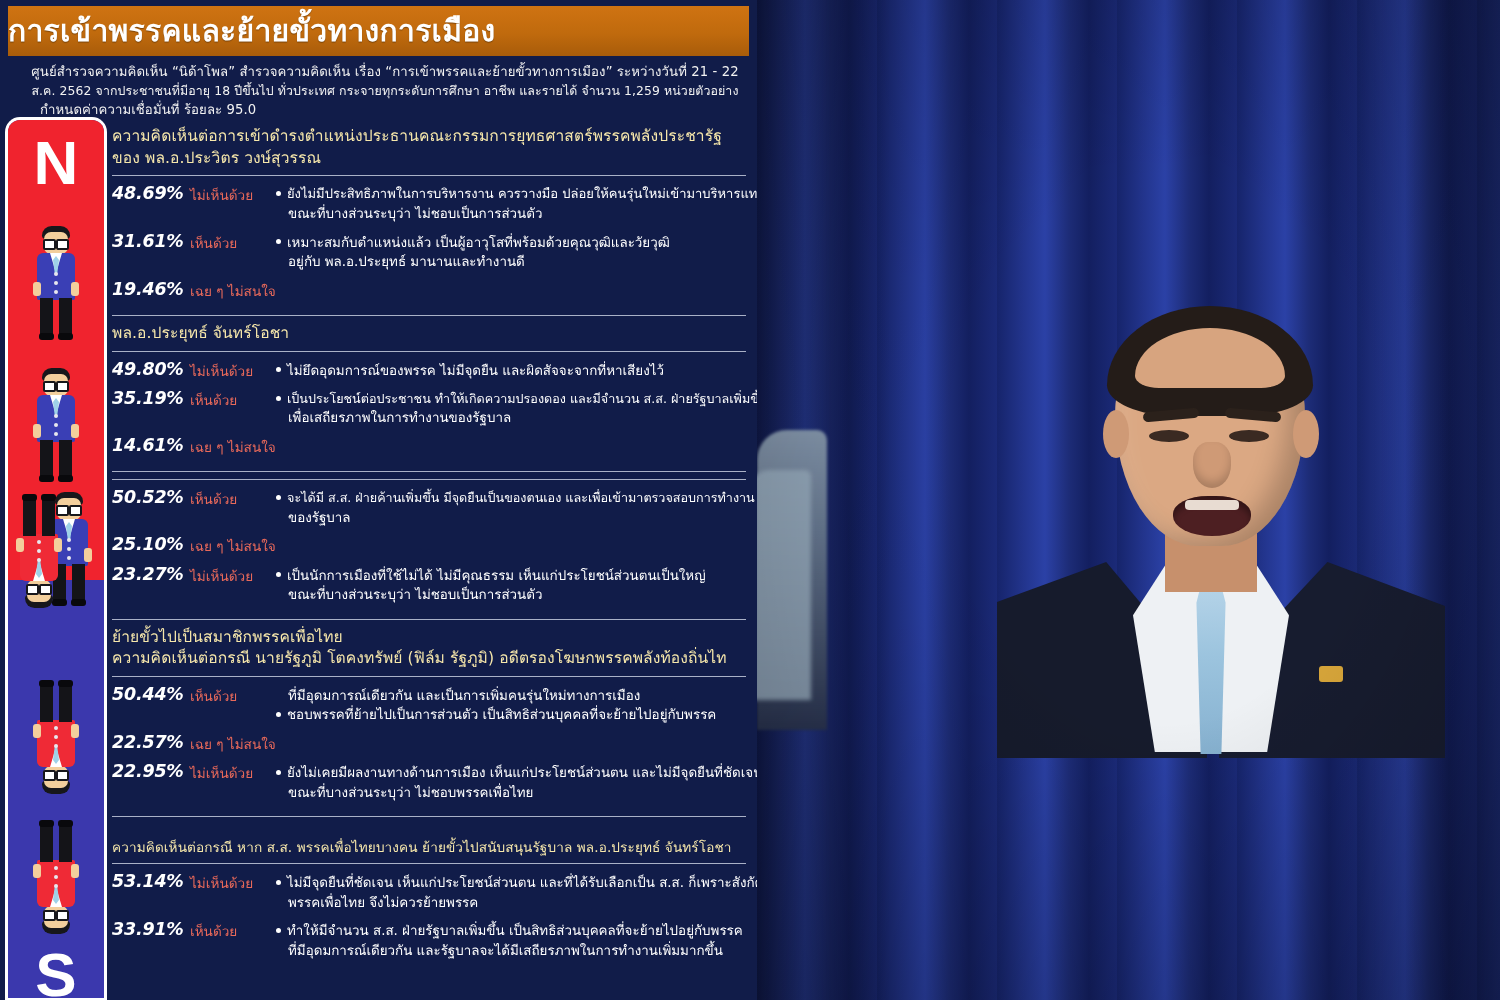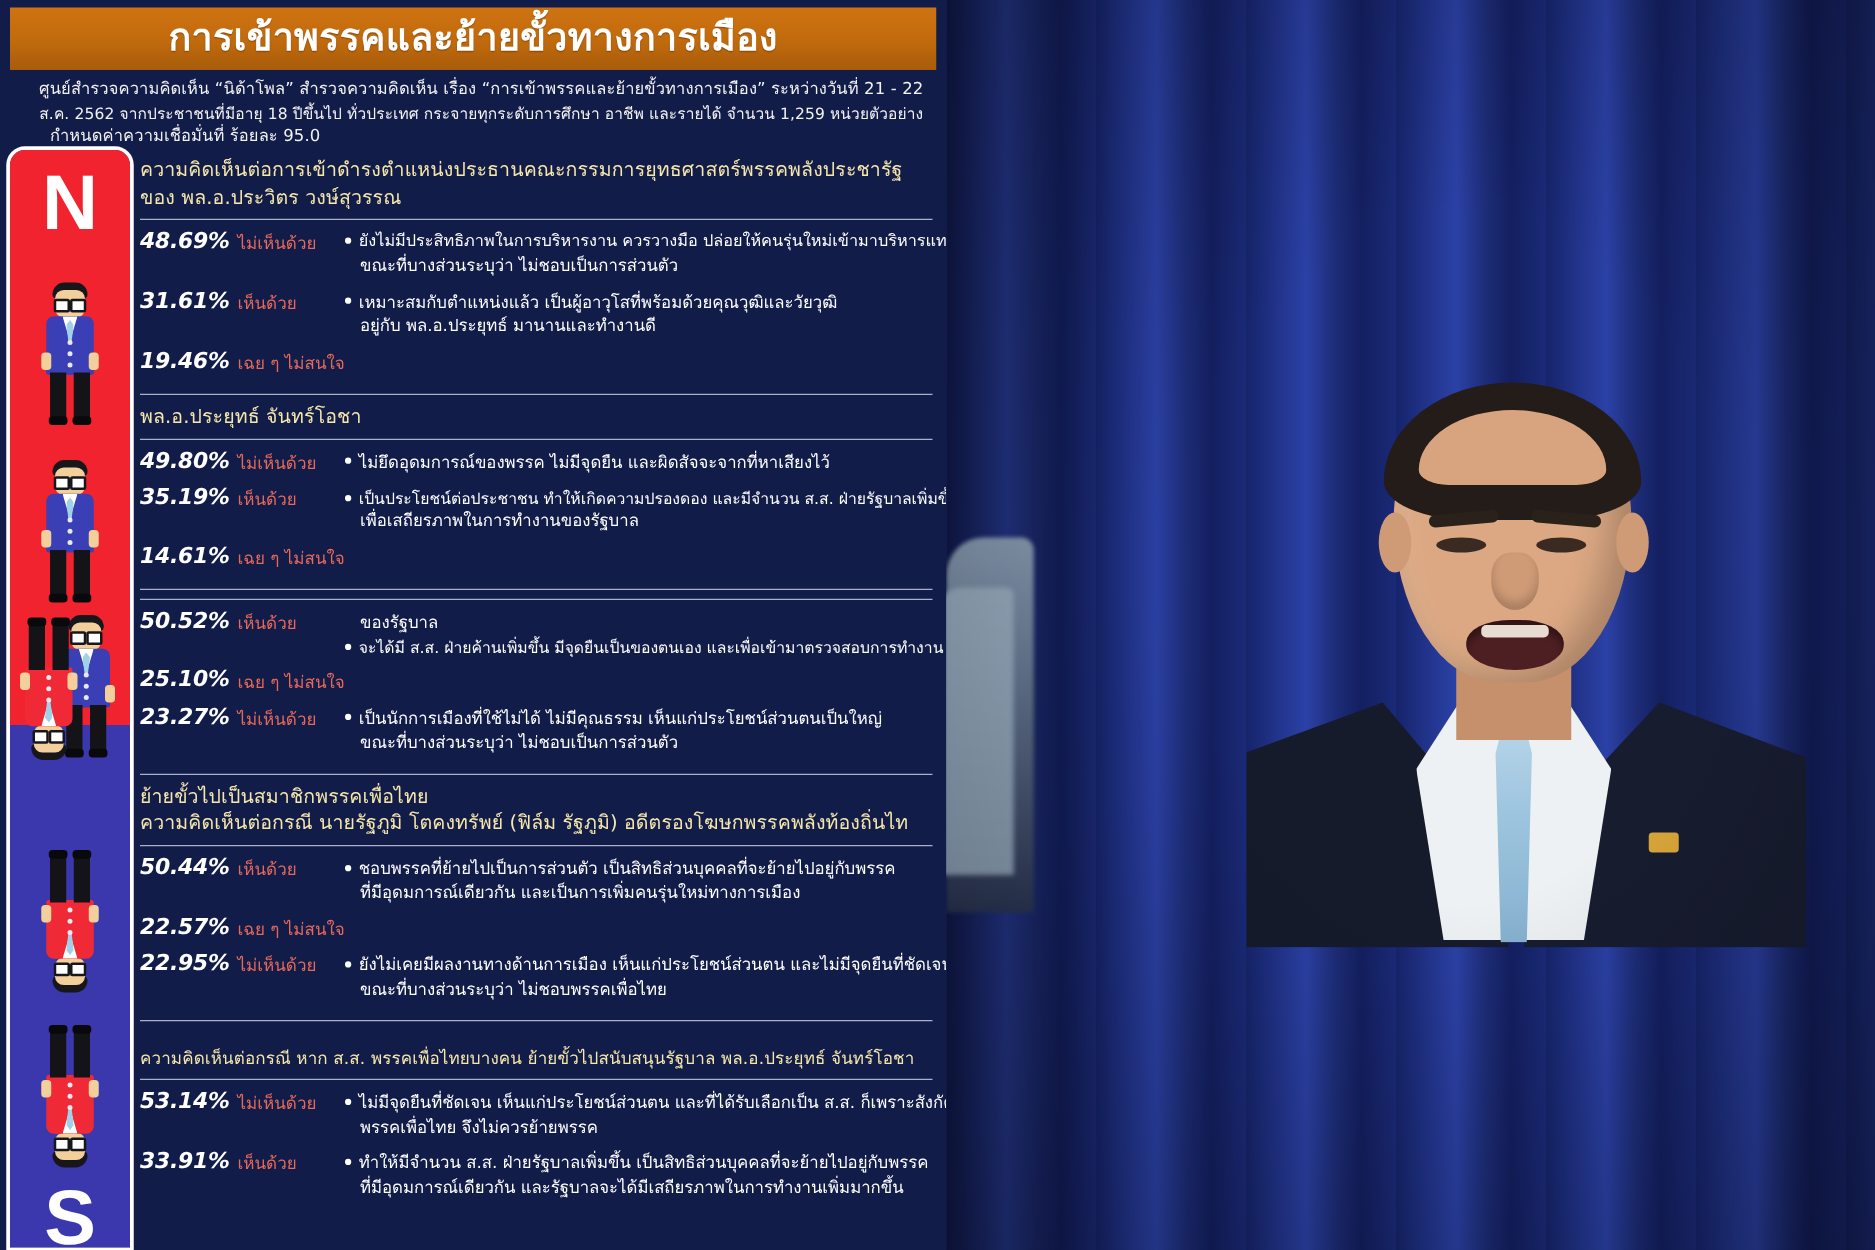--- a/index.html
+++ b/index.html
@@ -17,21 +17,21 @@
     width: 757px; height: 1000px;
     background: #111c49;
     overflow: hidden;
   }
 
   
   #title-bar {
     position: absolute; left: 8px; top: 6px;
     width: 741px; height: 50px;
     background: linear-gradient(180deg, #cf7312 0%, #c06a0d 55%, #a85c0a 100%);
-    display: flex; align-items: center; justify-content: center;
+    display: flex; align-items: center; 
   }
   #title-text {
     color: #ffffff;
     font-size: 30px;
     font-weight: bold;
     letter-spacing: 0.3px;
     line-height: 1;
     text-shadow: 0 1px 1px rgba(0,0,0,.35);
     white-space: nowrap;
   }
@@ -498,22 +498,22 @@
           </div>
         </div>
         <div class="section">
           <div class="sep"></div>
           <div class="sep"></div>
           <div class="rows">
             <div class="row">
               <div class="pct">50.52%</div>
               <div class="stance">เห็นด้วย</div>
               <div class="reason">
+                <span class="bl first" style="font-size: 12.6px;"><span class="bullet"></span><span>จะได้มี ส.ส. ฝ่ายค้านเพิ่มขึ้น มีจุดยืนเป็นของตนเอง และเพื่อเข้ามาตรวจสอบการทำงาน</span></span>
                 <span class="bl cont"><span>ของรัฐบาล</span></span>
-                <span class="bl first" style="font-size: 12.6px;"><span class="bullet"></span><span>จะได้มี ส.ส. ฝ่ายค้านเพิ่มขึ้น มีจุดยืนเป็นของตนเอง และเพื่อเข้ามาตรวจสอบการทำงาน</span></span>
               </div>
             </div>
             <div class="row">
               <div class="pct">25.10%</div>
               <div class="stance">เฉย ๆ ไม่สนใจ</div>
               <div class="reason"></div>
             </div>
             <div class="row">
               <div class="pct">23.27%</div>
               <div class="stance">ไม่เห็นด้วย</div>
@@ -529,22 +529,22 @@
           <div class="q-head">
             <span class="ql">ย้ายขั้วไปเป็นสมาชิกพรรคเพื่อไทย</span>
             <span class="ql">ความคิดเห็นต่อกรณี นายรัฐภูมิ โตคงทรัพย์ (ฟิล์ม รัฐภูมิ) อดีตรองโฆษกพรรคพลังท้องถิ่นไท</span>
           </div>
           <div class="sep"></div>
           <div class="rows">
             <div class="row">
               <div class="pct">50.44%</div>
               <div class="stance">เห็นด้วย</div>
               <div class="reason">
+                <span class="bl cont"><span>ที่มีอุดมการณ์เดียวกัน และเป็นการเพิ่มคนรุ่นใหม่ทางการเมือง</span></span>
                 <span class="bl first"><span class="bullet"></span><span>ชอบพรรคที่ย้ายไปเป็นการส่วนตัว เป็นสิทธิส่วนบุคคลที่จะย้ายไปอยู่กับพรรค</span></span>
-                <span class="bl cont"><span>ที่มีอุดมการณ์เดียวกัน และเป็นการเพิ่มคนรุ่นใหม่ทางการเมือง</span></span>
               </div>
             </div>
             <div class="row">
               <div class="pct">22.57%</div>
               <div class="stance">เฉย ๆ ไม่สนใจ</div>
               <div class="reason"></div>
             </div>
             <div class="row">
               <div class="pct">22.95%</div>
               <div class="stance">ไม่เห็นด้วย</div>

